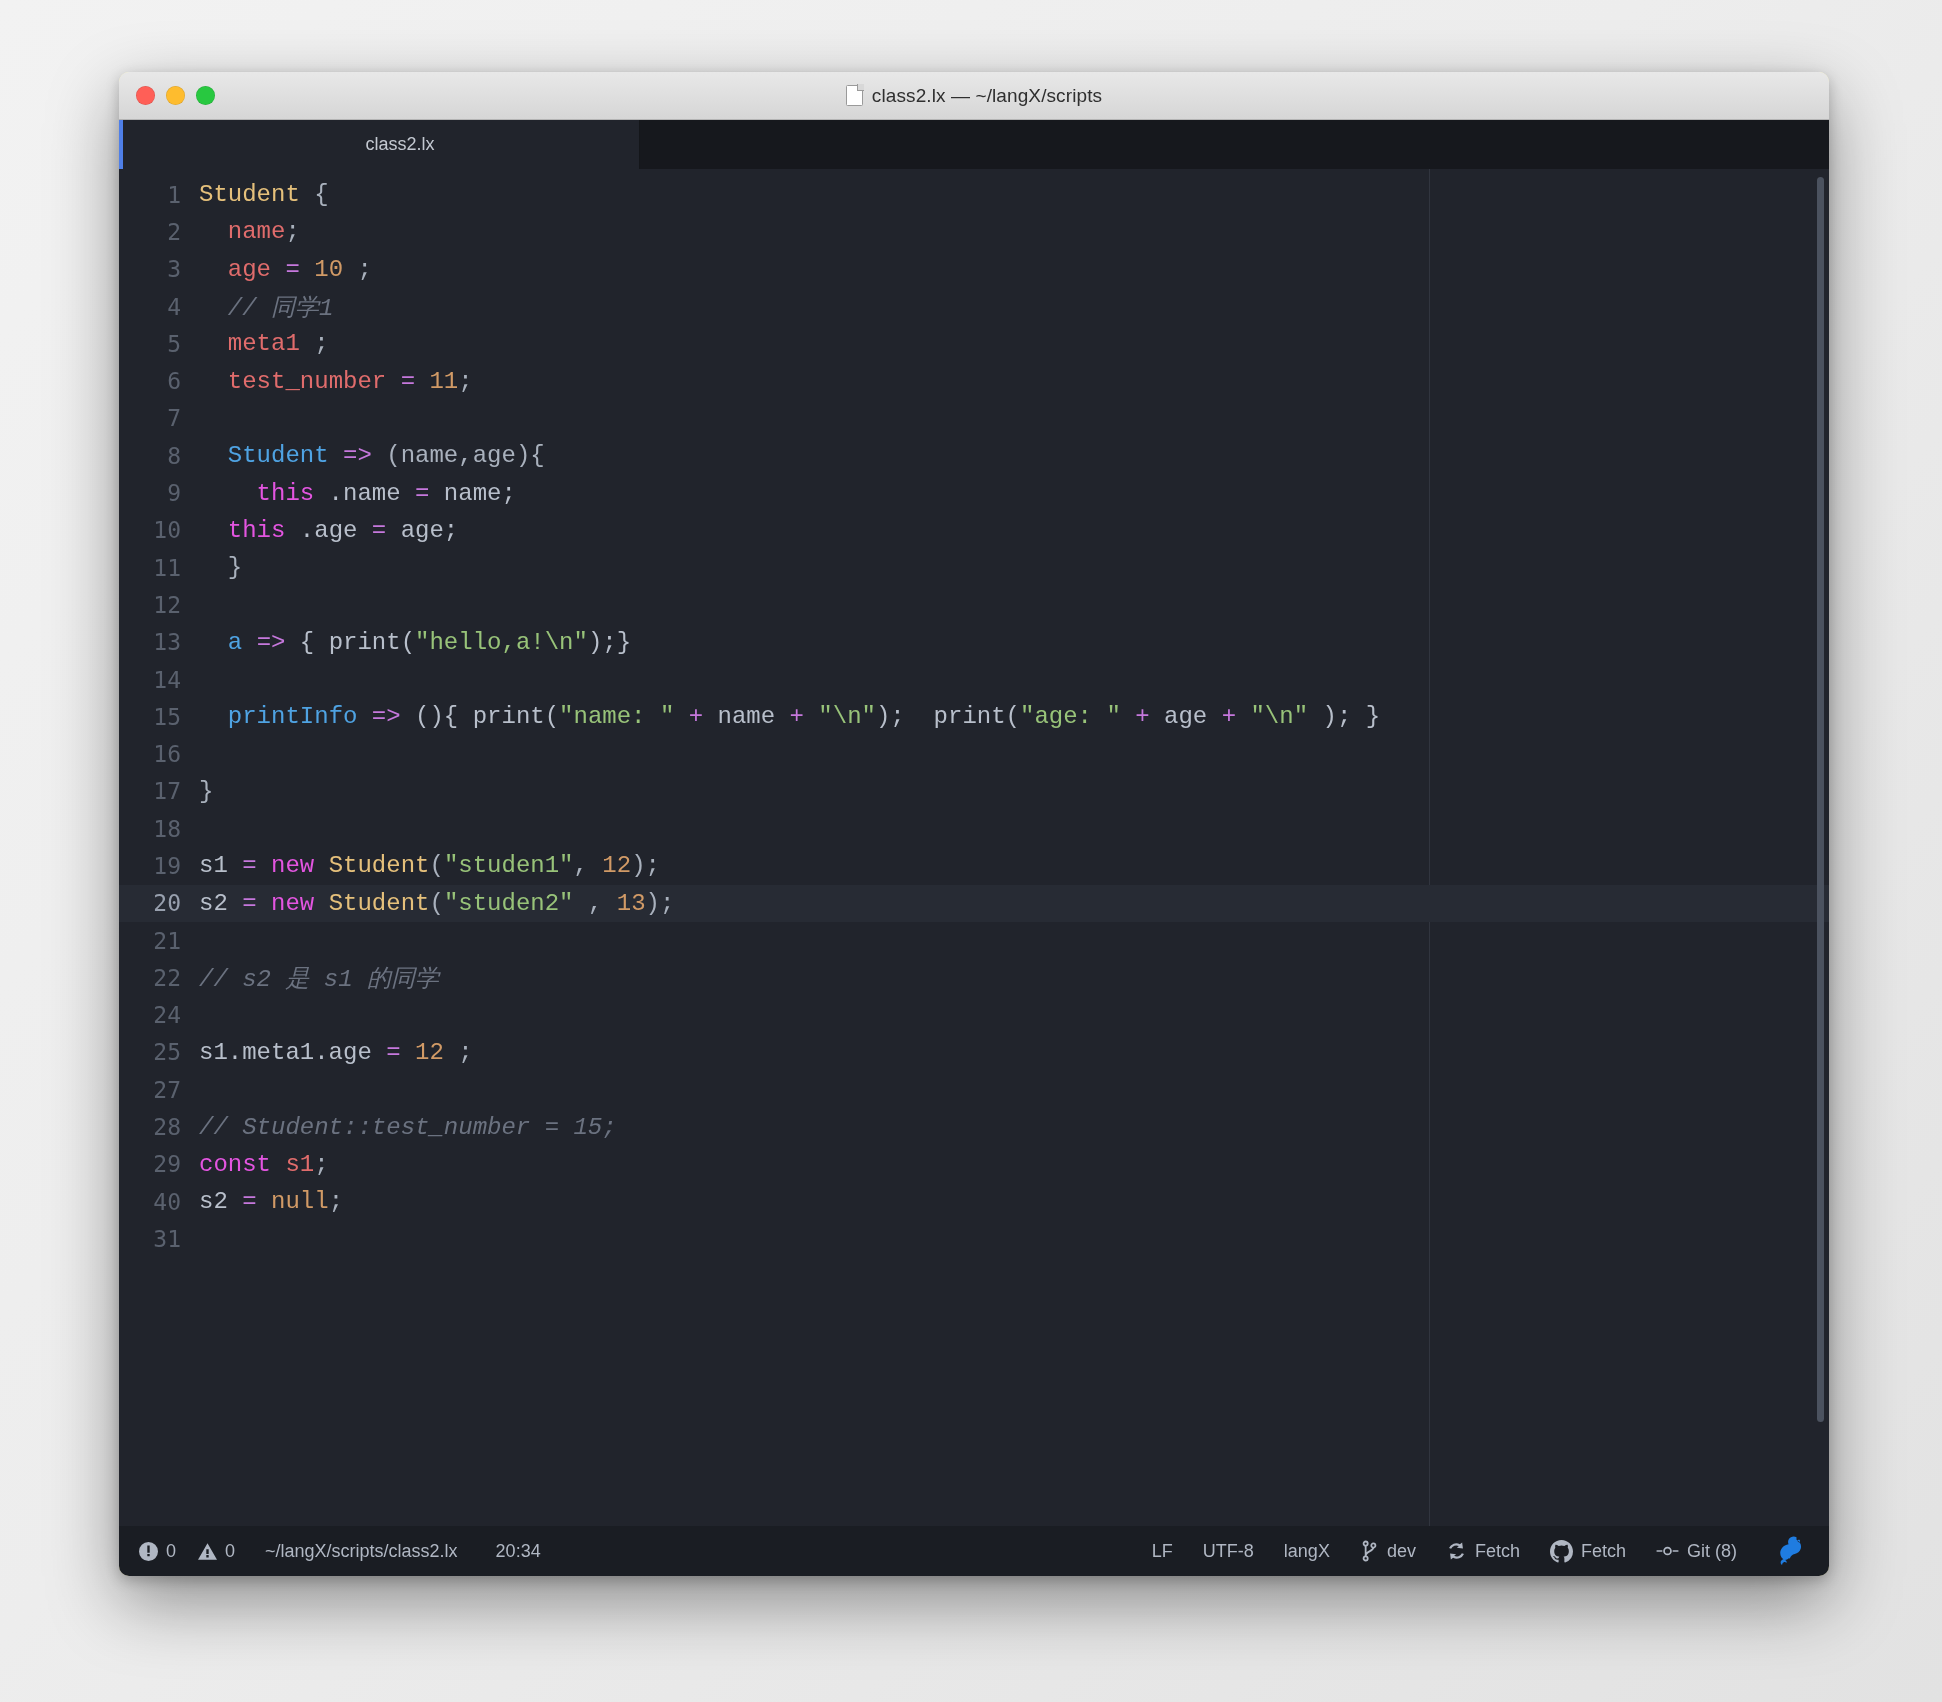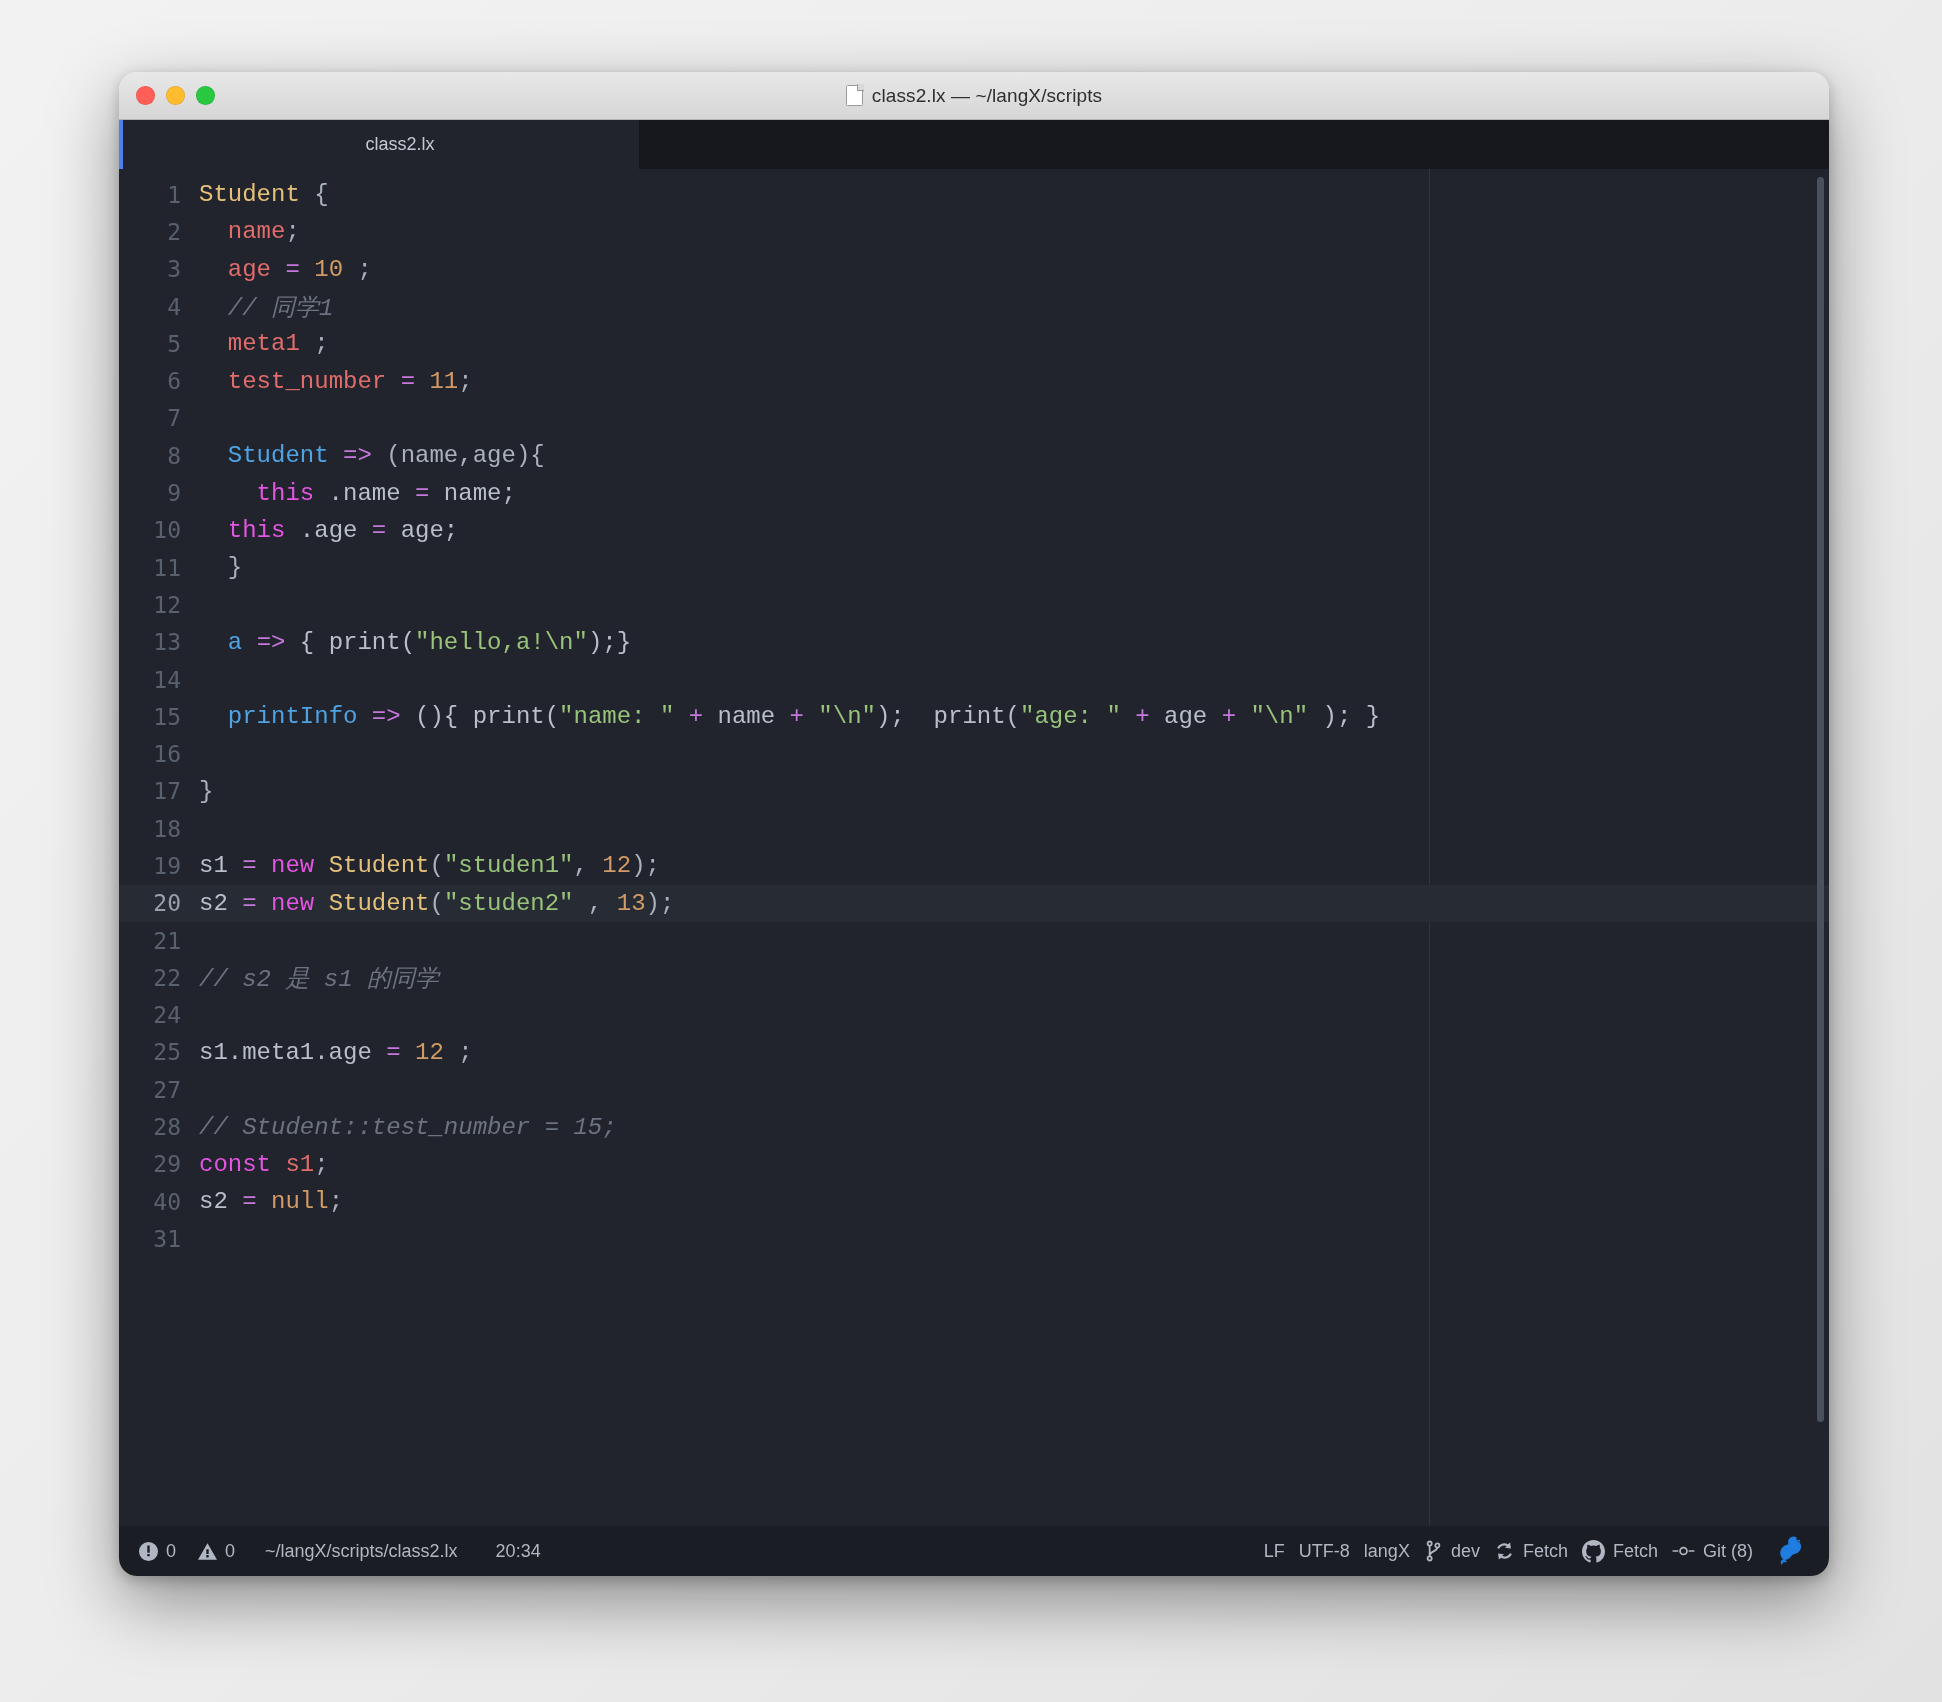--- a/index.html
+++ b/index.html
@@ -8,21 +8,21 @@
     background: linear-gradient(135deg, #f2f2f2 0%, #ededed 45%, #e2e2e2 100%);
     font-family: "Liberation Sans", sans-serif;
     overflow: hidden;
   }
   .desktop { position: relative; width: 1942px; height: 1702px; }
 
   .window {
     position: absolute;
     left: 119px; top: 72px;
     width: 1710px; height: 1504px;
-    border-radius: 18px;
+    border-radius: 10px;
     box-shadow: 0 26px 70px rgba(0,0,0,0.40), 0 4px 14px rgba(0,0,0,0.22);
     overflow: hidden;
     background: #fef9c3;
   }
 
   
   .titlebar {
     position: relative;
     height: 48px;
     background: linear-gradient(to bottom, #e8e8e8 0%, #d6d6d6 100%);
@@ -141,21 +141,21 @@
     height: 50px;
     background: #1a1d23;
     display: flex;
     align-items: center;
     padding: 0 22px 0 20px;
     font-size: 18px;
     color: #b0b7c3;
     gap: 0;
   }
   .sb-left { display: flex; align-items: center; gap: 12px; }
-  .sb-right { margin-left: auto; display: flex; align-items: center; gap: 14px; }
+  .sb-right { margin-left: auto; display: flex; align-items: center; gap: 30px; }
   .sb-item { display: flex; align-items: center; gap: 8px; white-space: nowrap; }
   .sb-icon { display: inline-flex; align-items: center; justify-content: center; }
   .sb-path { color: #b0b7c3; margin-left: 18px; }
   .sb-time { color: #b0b7c3; margin-left: 26px; }
   .squirrel { margin-left: 6px; }
 </style>
 </head>
 <body>
 
 <div class="desktop">

